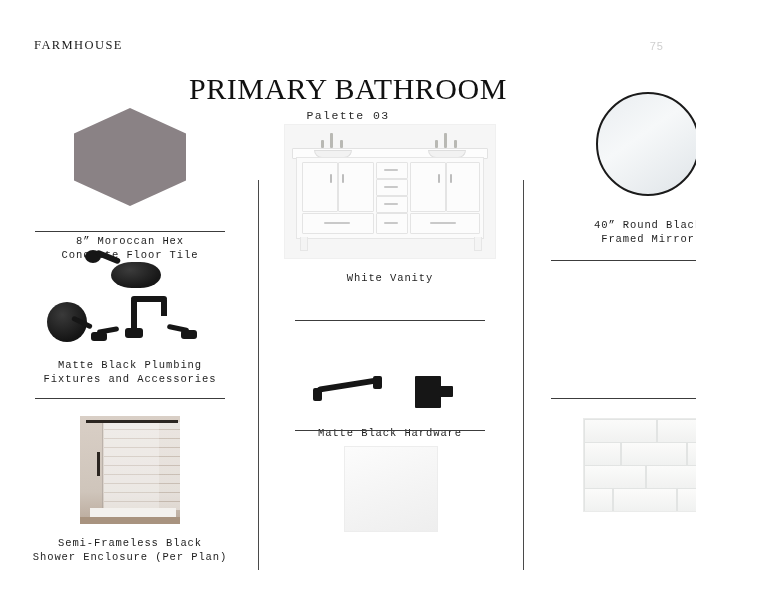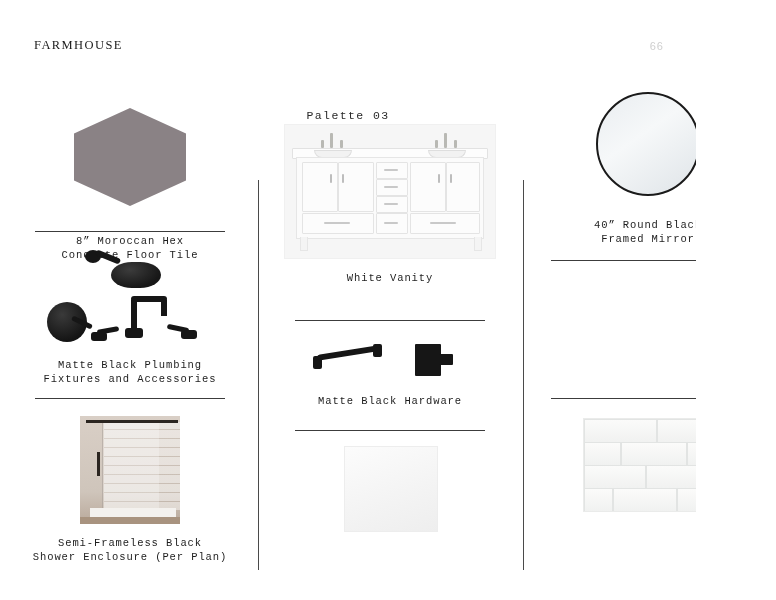--- a/index.html
+++ b/index.html
@@ -198,21 +198,22 @@
     position: absolute; left: 0; bottom: 0; width: 100%; height: 7px;
     background: #a8937f;
   }
 </style>
 </head>
 <body>
 
 <div class="page">
 
   <div class="collection-label">FARMHOUSE</div>
-  <div class="page-number">66</div>
+  <div class="page-number">75</div>
+  <div class="main-title">PRIMARY BATHROOM</div>
   <div class="palette-label">Palette 03</div>
 
   <div class="vrule" style="left:258px; top:180px; height:390px;"></div>
   <div class="vrule" style="left:523px; top:180px; height:390px;"></div>
 
   <div class="item" style="left:18px; top:108px; width:224px;">
     <div class="art" style="width:112px; height:98px;">
       <div class="hex"></div>
     </div>
     <div class="caption" style="margin-top:28px;">8” Moroccan Hex
@@ -312,21 +313,21 @@
         <div class="shower-base"></div>
         <div class="shower-floor"></div>
       </div>
     </div>
     <div class="caption" style="margin-top:12px;">Semi-Frameless Black
 Shower Enclosure (Per Plan)</div>
   </div>
 
   <div class="hrule" style="left:295px; top:320px; width:190px;"></div>
 
-  <div class="item" style="left:278px; top:324px; width:224px;">
+  <div class="item" style="left:278px; top:356px; width:224px;">
     <div class="art" style="width:190px; height:62px;">
 
       <div class="blk" style="left:18px; top:32px; width:9px; height:13px; border-radius:2px;"></div>
       <div class="blk" style="left:22px; top:26px; width:62px; height:6px;
                   border-radius:3px; transform:rotate(-9deg);"></div>
       <div class="blk" style="left:78px; top:20px; width:9px; height:13px; border-radius:2px;"></div>
 
       <div class="blk" style="left:120px; top:20px; width:26px; height:32px; border-radius:1px;"></div>
       <div class="blk" style="left:144px; top:30px; width:14px; height:11px; border-radius:1px;"></div>
     </div>

